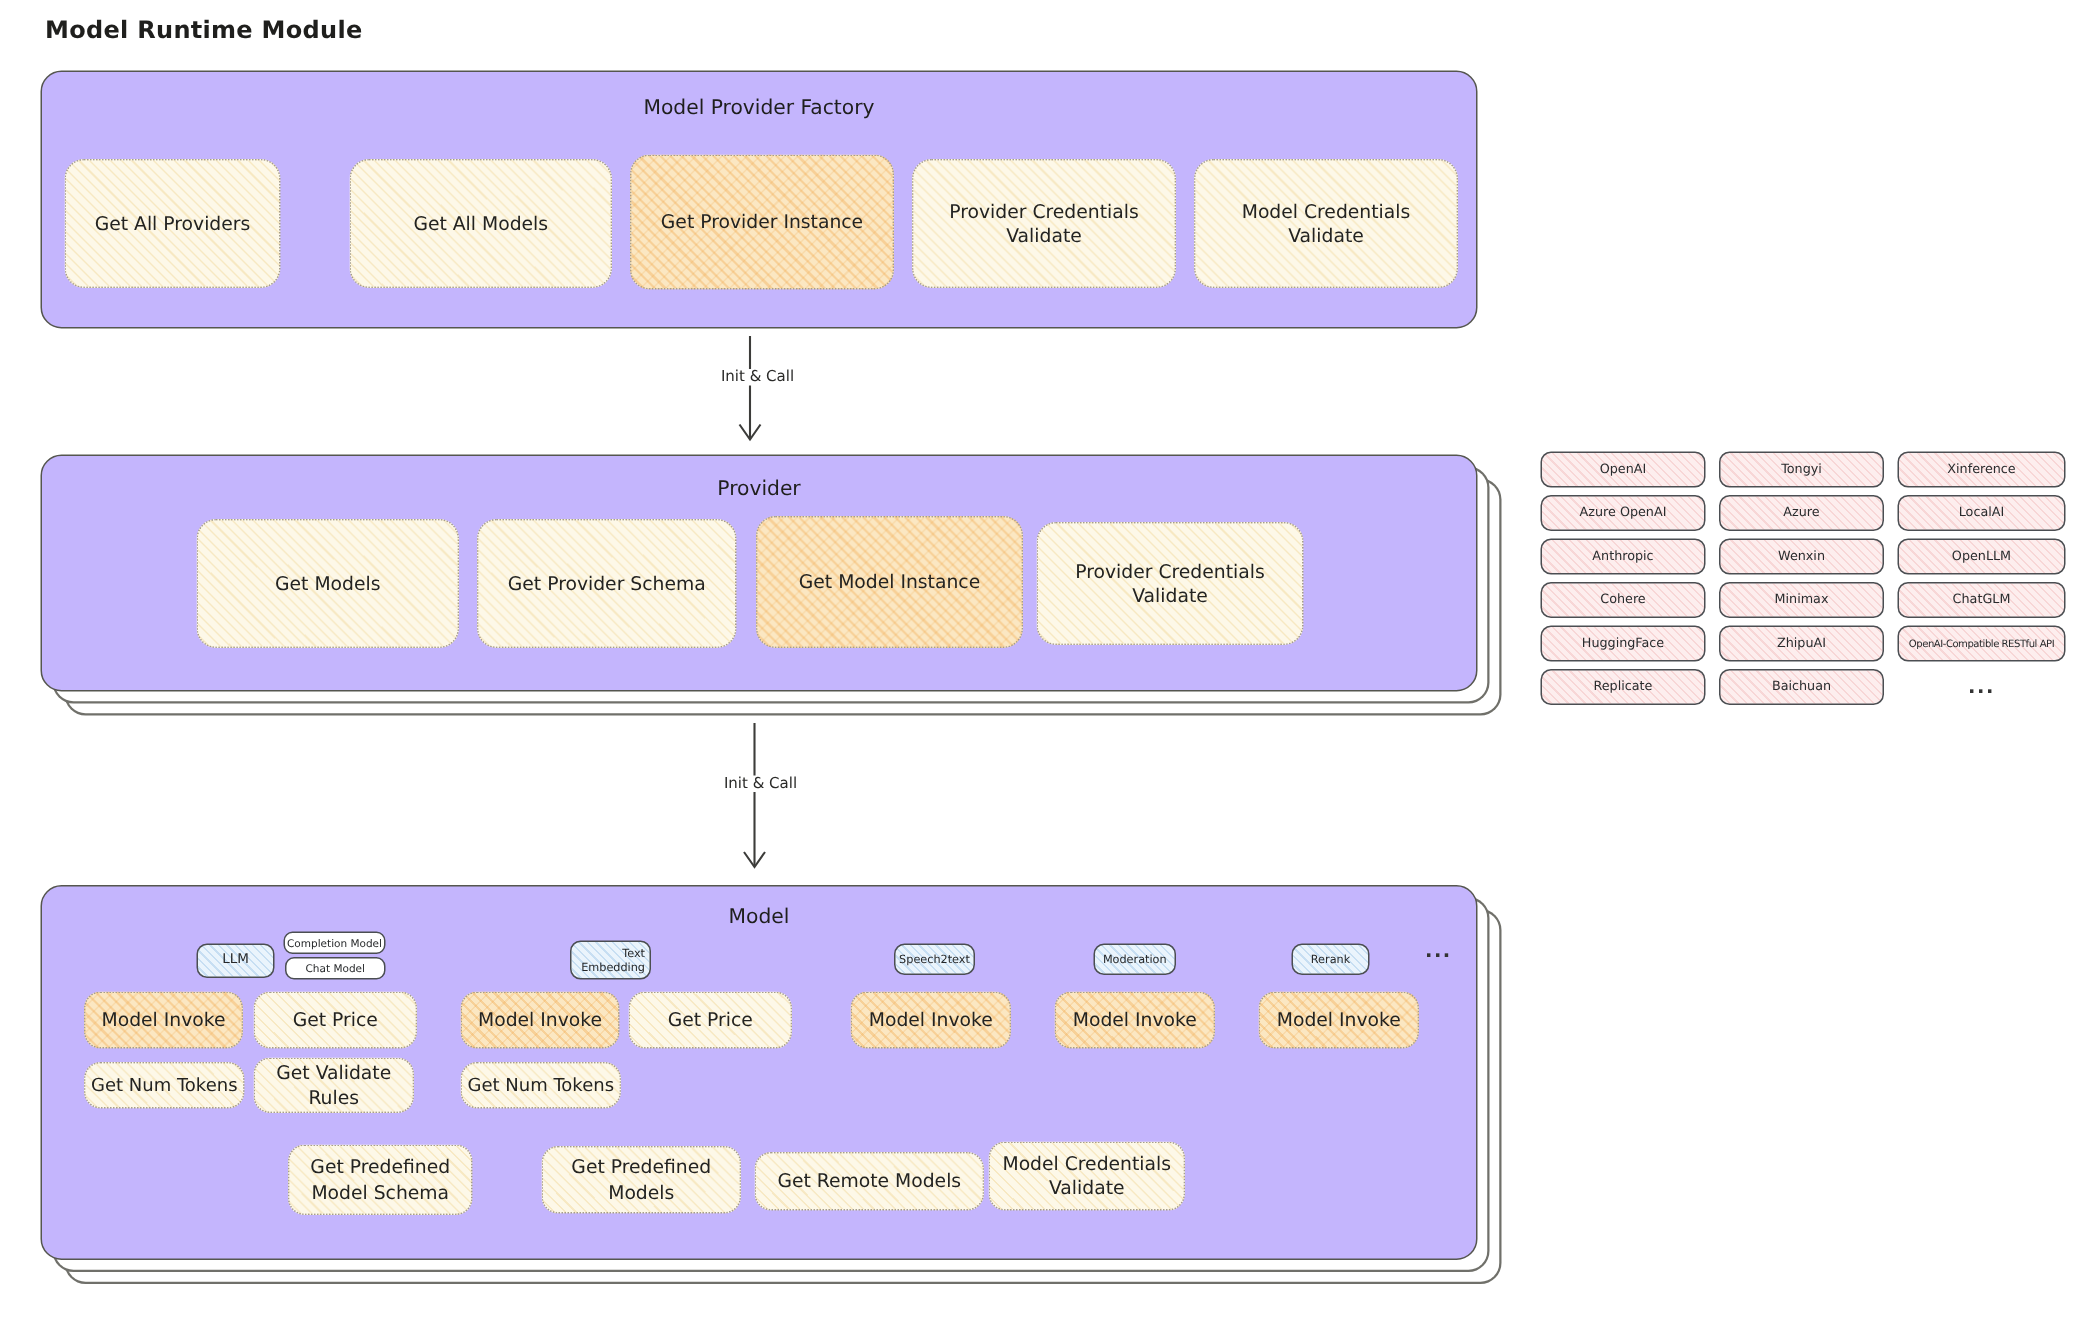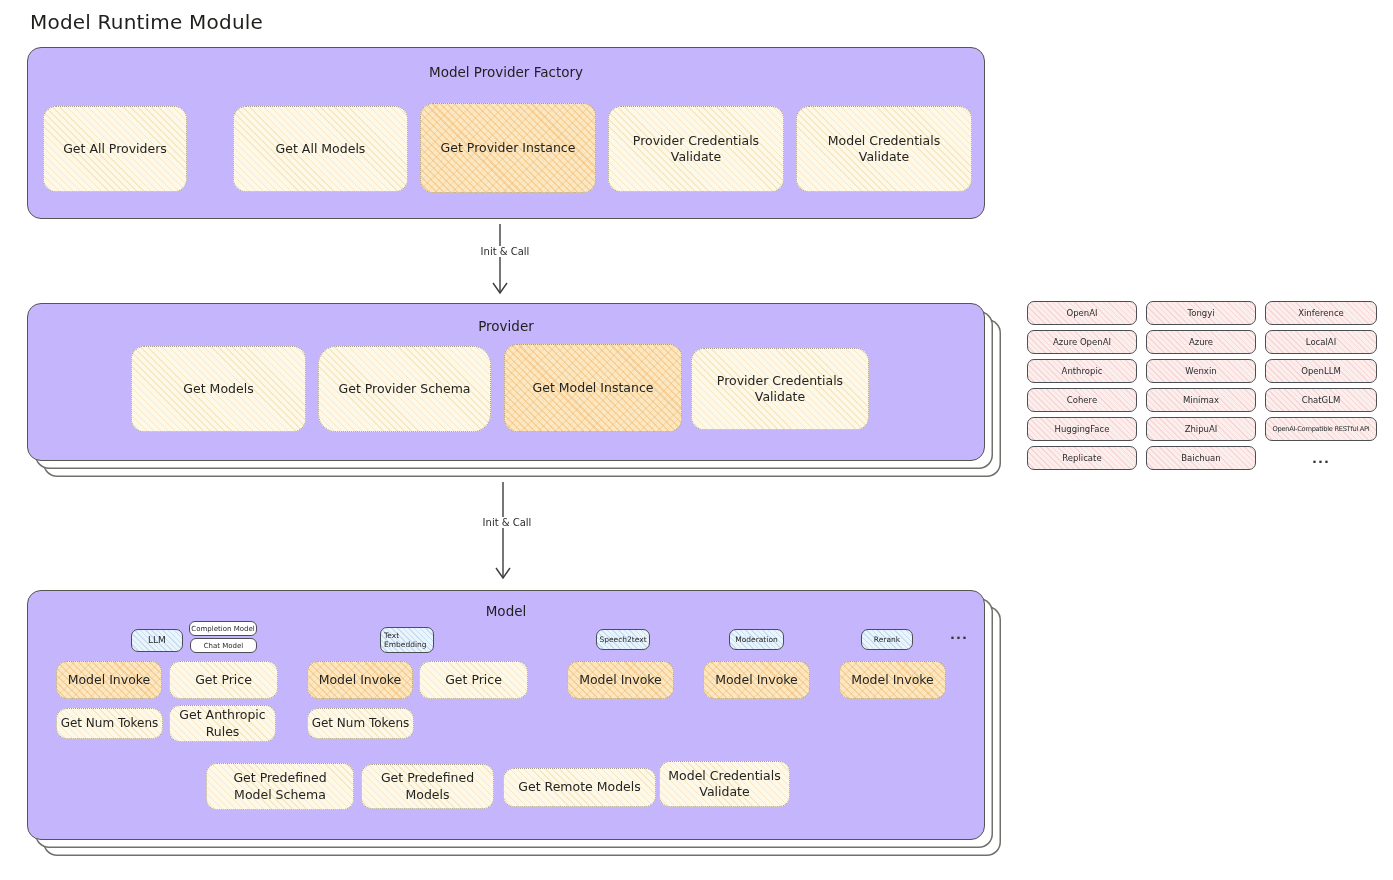--- a/index.html
+++ b/index.html
@@ -2,21 +2,21 @@
 <html><head>
 <meta charset="utf-8">
 <style>
   html,body { margin:0; padding:0; }
   body {
     width:1393px; height:880px; position:relative; background:#ffffff;
     font-family:"DejaVu Sans", sans-serif; color:#1f1f1d; overflow:hidden;
   }
   .abs { position:absolute; box-sizing:border-box; }
 
-  .page-title { font-size:20px; font-weight:400; letter-spacing:.2px; }
+  .page-title { font-size:16px; font-weight:700; letter-spacing:.2px; }
 
   .frame {
     background:#c4b5fd; border:1.5px solid #55564f; border-radius:14px;
   }
   .stacked {
     box-shadow:
       8px 8px 0 -1.5px #ffffff, 8px 8px 0 0 #70706a,
       16px 16px 0 -1.5px #ffffff, 16px 16px 0 0 #70706a;
   }
   .frame-title {
@@ -37,21 +37,21 @@
     background:
       repeating-linear-gradient(45deg,  rgba(240,160,60,0.32) 0 1.5px, rgba(0,0,0,0) 1.5px 5px),
       repeating-linear-gradient(135deg, rgba(240,170,80,0.22) 0 1px,   rgba(0,0,0,0) 1px 6px),
       #fbe7c2;
   }
   .btn.small { border-radius:11px; }
   .nowrap { white-space:nowrap; }
 
   .tab {
     position:absolute; display:flex; align-items:center; justify-content:center;
-    text-align:left; box-sizing:border-box; padding:1px 3px;
+    text-align:right; box-sizing:border-box; padding:1px 3px;
     border:1.3px solid #4b4e52; border-radius:7px;
     font-size:7.5px; line-height:1.2; color:#26282a;
     background:
       repeating-linear-gradient(45deg, rgba(108,166,217,0.28) 0 1px, rgba(0,0,0,0) 1px 4px),
       #eaf4fc;
   }
   .tab.llm { font-size:9px; }
   .subtab {
     position:absolute; display:flex; align-items:center; justify-content:center;
     box-sizing:border-box; background:#ffffff;
@@ -103,21 +103,21 @@
 <svg class="abs" style="left:488px; top:224px;" width="24" height="74">
   <line x1="12" y1="0" x2="12" y2="68" stroke="#3c3c3a" stroke-width="1.4"></line>
   <path d="M5 59 L12 69 L19 59" fill="none" stroke="#3c3c3a" stroke-width="1.4"></path>
 </svg>
 <div class="arrow-label" style="left:461px; top:246px; width:80px;">Init &amp; Call</div>
 
 <div class="abs frame stacked" style="left:27px; top:303px; width:958px; height:158px;">
   <div class="frame-title" style="top:14px;">Provider</div>
 
   <div class="btn" style="left:103px; top:42px; width:175px; height:86px;">Get Models</div>
-  <div class="btn" style="left:290px; top:42px; width:173px; height:86px;border-radius:18px;">Get Provider Schema</div>
+  <div class="btn" style="left:290px; top:42px; width:173px; height:86px;">Get Provider Schema</div>
   <div class="btn hl" style="left:476px; top:40px; width:178px; height:88px;">Get Model Instance</div>
   <div class="btn" style="left:663px; top:44px; width:178px; height:82px;">Provider Credentials Validate</div>
 </div>
 
 <div class="chips">
   <div class="chip">OpenAI</div>
   <div class="chip">Tongyi</div>
   <div class="chip">Xinference</div>
 
   <div class="chip">Azure OpenAI</div>
@@ -161,20 +161,20 @@
 
   <div class="btn hl small" style="left:28px;  top:70px; width:106px; height:38px;">Model Invoke</div>
   <div class="btn small" style="left:141px; top:70px; width:109px; height:38px;">Get Price</div>
   <div class="btn hl small" style="left:279px; top:70px; width:106px; height:38px;">Model Invoke</div>
   <div class="btn small" style="left:391px; top:70px; width:109px; height:38px;">Get Price</div>
   <div class="btn hl small" style="left:539px; top:70px; width:107px; height:38px;">Model Invoke</div>
   <div class="btn hl small" style="left:675px; top:70px; width:107px; height:38px;">Model Invoke</div>
   <div class="btn hl small" style="left:811px; top:70px; width:107px; height:38px;">Model Invoke</div>
 
   <div class="btn small nowrap" style="left:28px;  top:117px; width:107px; height:31px; font-size:12px;">Get Num Tokens</div>
-  <div class="btn small" style="left:141px; top:114px; width:107px; height:37px;">Get Anthropic Rules</div>
+  <div class="btn small" style="left:141px; top:114px; width:107px; height:37px;">Get Validate Rules</div>
   <div class="btn small nowrap" style="left:279px; top:117px; width:107px; height:31px; font-size:12px;">Get Num Tokens</div>
 
-  <div class="btn small" style="left:178px; top:172px; width:148px; height:47px;">Get Predefined Model Schema</div>
+  <div class="btn small" style="left:164px; top:172px; width:123px; height:47px;">Get Predefined Model Schema</div>
   <div class="btn small" style="left:333px; top:173px; width:133px; height:45px;">Get Predefined Models</div>
   <div class="btn small nowrap" style="left:475px; top:177px; width:153px; height:39px;">Get Remote Models</div>
   <div class="btn small" style="left:631px; top:170px; width:131px; height:46px;">Model Credentials Validate</div>
 </div>
 
 </body></html>

